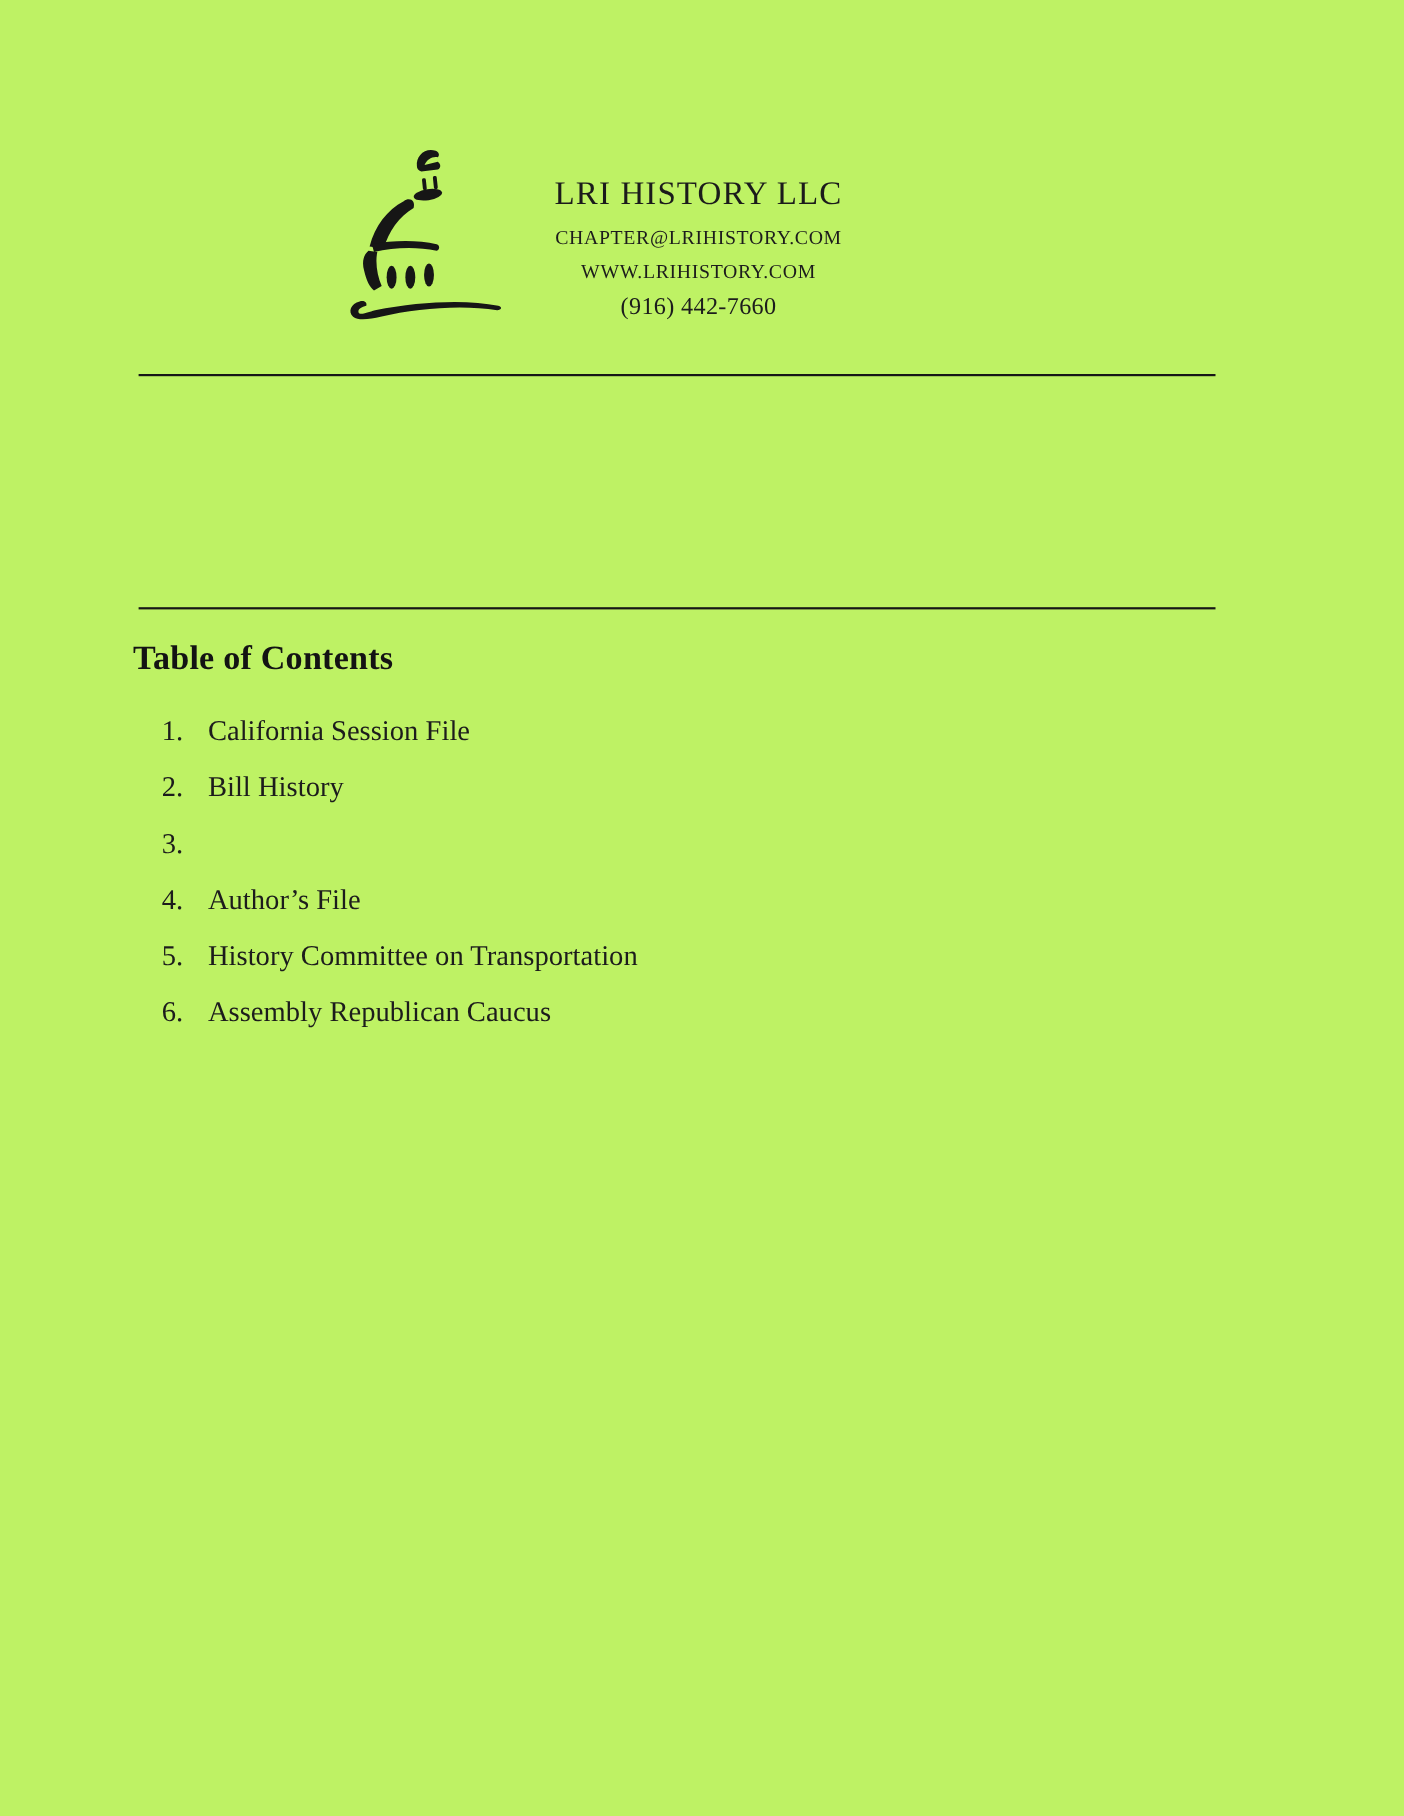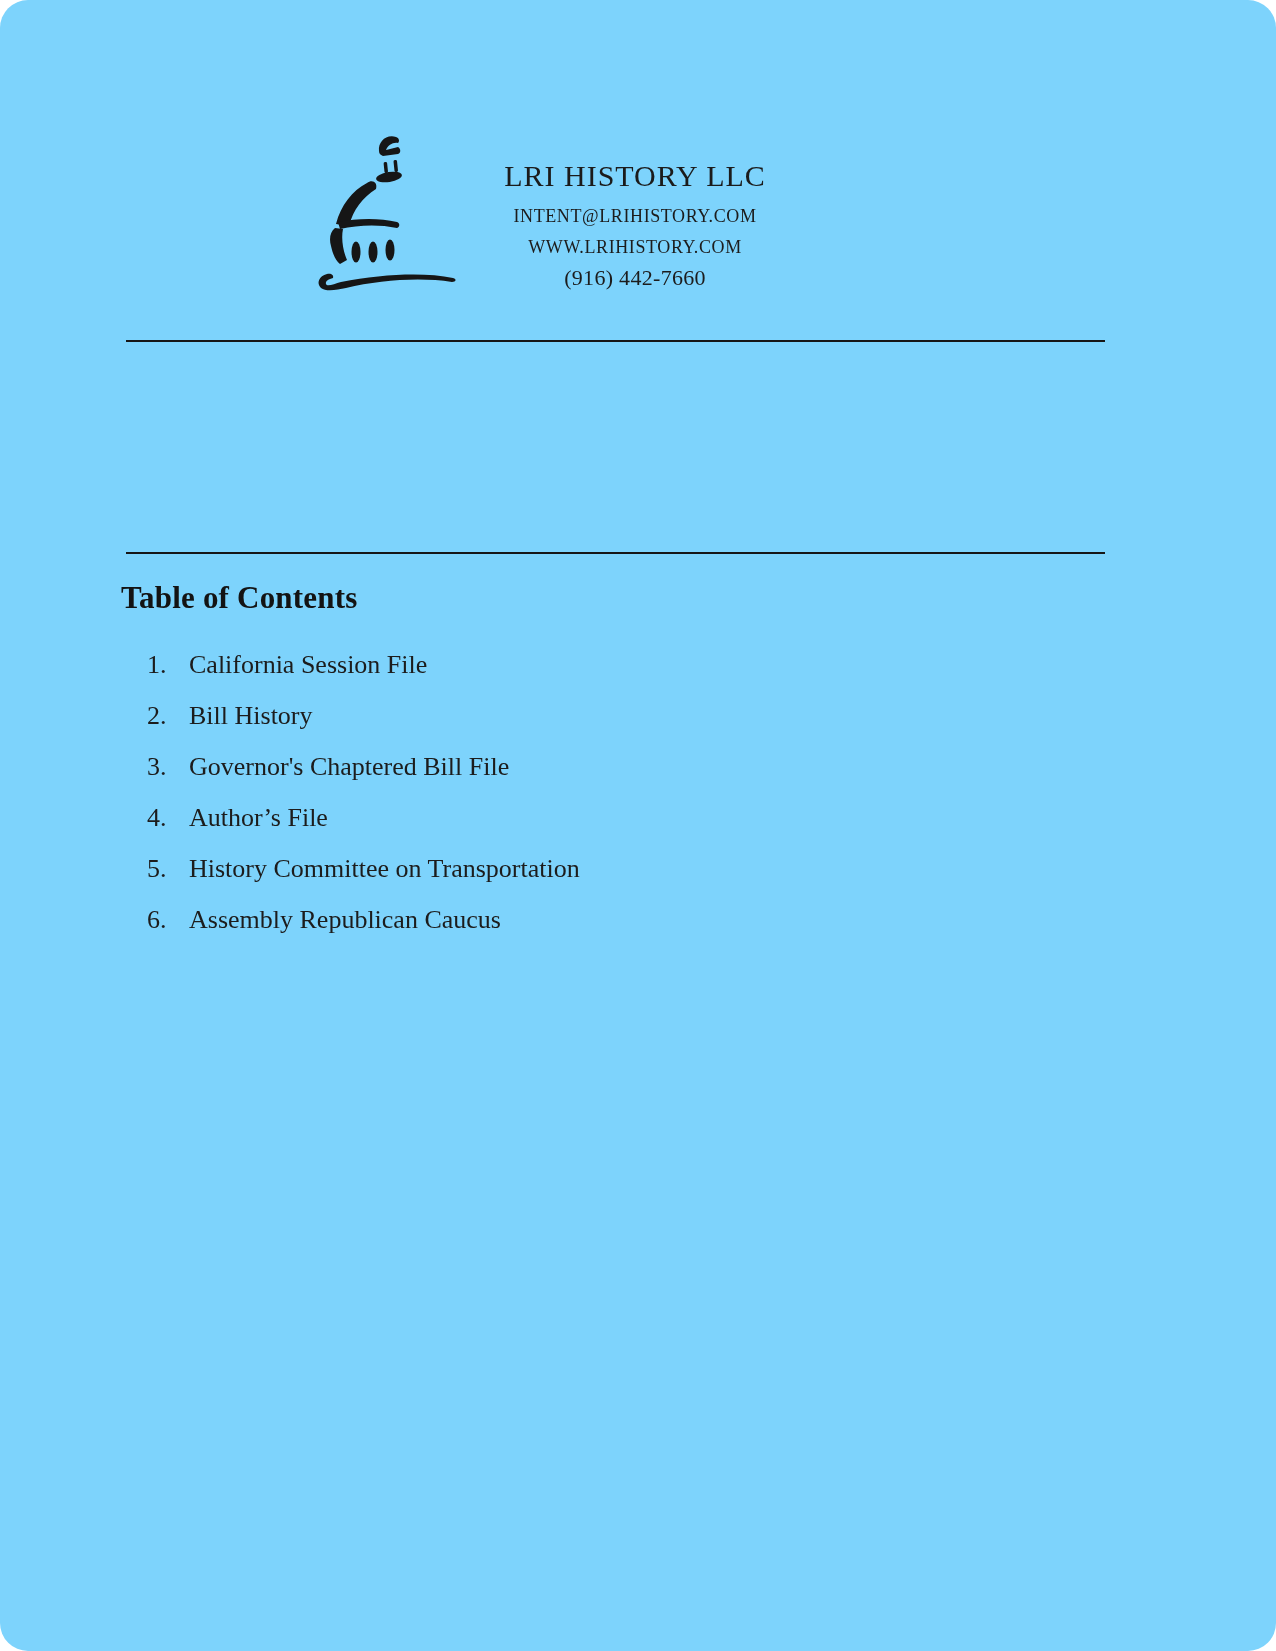--- a/index.html
+++ b/index.html
@@ -4,25 +4,24 @@
 <style>
   html, body {
     margin: 0;
     padding: 0;
     background: #ffffff;
   }
   .page {
     position: relative;
     width: 1276px;
     height: 1651px;
-    background: #7dd3fc;
+    background: #bef264;
     overflow: hidden;
     font-family: "Liberation Serif", "DejaVu Serif", serif;
     color: #1c1c1c;
-    border-radius: 28px;
   }
 
   
   .logo {
     position: absolute;
     left: 310px;
     top: 133px;
     width: 150px;
     height: 163px;
   }
@@ -143,21 +142,21 @@
       <ellipse cx="46" cy="119" rx="4.5" ry="10.5"></ellipse>
       <ellipse cx="63" cy="119" rx="4.5" ry="10.5"></ellipse>
       <ellipse cx="80" cy="117" rx="4.5" ry="10.5"></ellipse>
 
       <path d="M31 149 C 72 141, 114 139, 143 145 C 147 146, 146 149, 142 149 C 110 144, 70 147, 36 155 C 27 157, 16 159, 11 155 C 6 150, 9 143, 17 141 C 21 140, 24 142, 23 145 C 19 146, 15 148, 16 151 C 17 154, 24 151, 31 149 Z"></path>
     </g>
   </svg>
 
   <div class="header-text">
     <div class="company">LRI HISTORY LLC</div>
-    <div class="email">INTENT@LRIHISTORY.COM</div>
+    <div class="email">CHAPTER@LRIHISTORY.COM</div>
     <div class="site">WWW.LRIHISTORY.COM</div>
     <div class="phone">(916) 442-7660</div>
   </div>
 
   <div class="rule rule1"></div>
 
 
   <div class="rule rule2"></div>
 
   <h1 class="toc-heading">Table of Contents</h1>
@@ -166,21 +165,20 @@
     <li class="toc-item">
       <span class="num">1.</span>
       <span class="label">California Session File</span>
     </li>
     <li class="toc-item">
       <span class="num">2.</span>
       <span class="label">Bill History</span>
     </li>
     <li class="toc-item">
       <span class="num">3.</span>
-      <span class="label">Governor's Chaptered Bill File</span>
     </li>
     <li class="toc-item">
       <span class="num">4.</span>
       <span class="label">Author’s File</span>
     </li>
     <li class="toc-item">
       <span class="num">5.</span>
       <span class="label">History Committee on Transportation</span>
     </li>
     <li class="toc-item">

